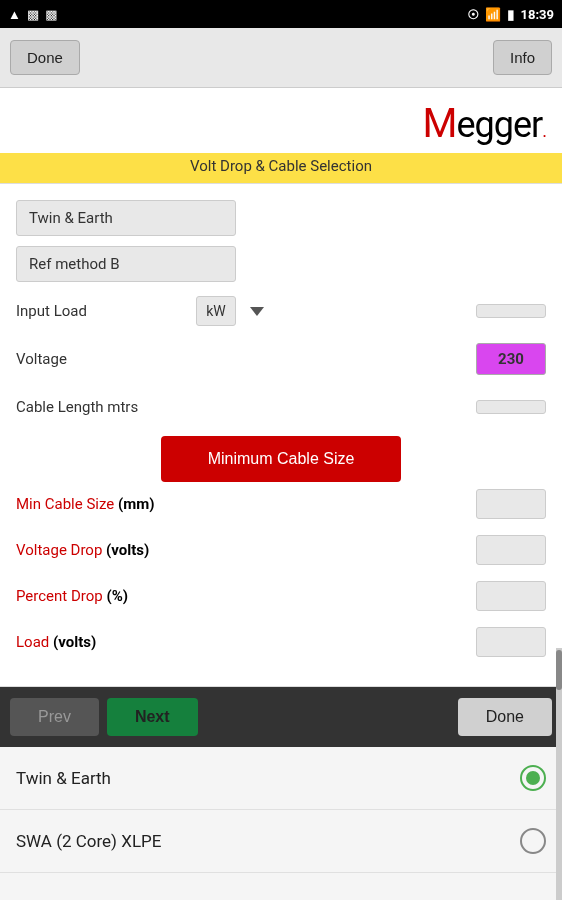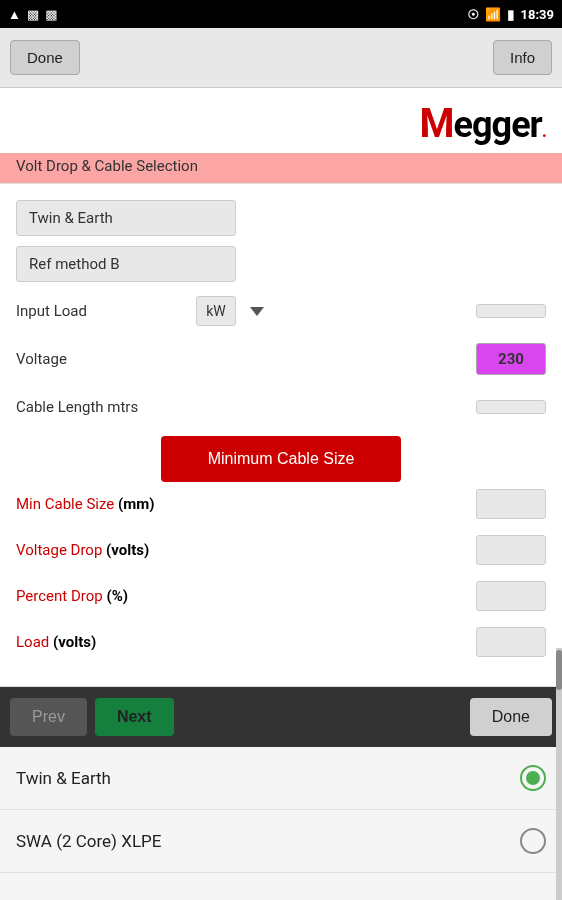--- a/index.html
+++ b/index.html
@@ -47,38 +47,38 @@
     }
 
     
     #logo-area {
       background: #fff;
       text-align: right;
       padding: 12px 16px 6px 16px;
     }
     #logo-area .logo-text {
       font-size: 36px;
-      font-weight: bold;
+      font-weight: normal;
       color: #000;
       letter-spacing: -1px;
       margin-left: 19px;
     }
     #logo-area .logo-text span.M {
       color: #cc0000;
       font-size: 40px;
     }
     #logo-area .logo-dot {
       color: #cc0000;
       font-size: 18px;
     }
 
     
     #subtitle {
-      background: #fca5a5;
-      text-align: left;
+      background: #fde047;
+      text-align: center;
       padding: 4px 16px 8px;
       font-size: 15px;
       color: #333;
       border-bottom: 1px solid #ddd;
     }
 
     
     #main-content {
       background: #fff;
       padding: 16px 16px;
@@ -203,21 +203,21 @@
     
     #bottom-nav {
       height: 60px;
       background: #333;
       display: flex;
       align-items: center;
       padding: 0 10px;
       gap: 8px;
     }
     .nav-btn {
-      padding: 10px 22px;
+      padding: 10px 28px;
       border-radius: 4px;
       font-size: 16px;
       cursor: pointer;
       border: none;
     }
     .nav-btn-prev {
       background: #555;
       color: #999;
     }
     .nav-btn-next {

